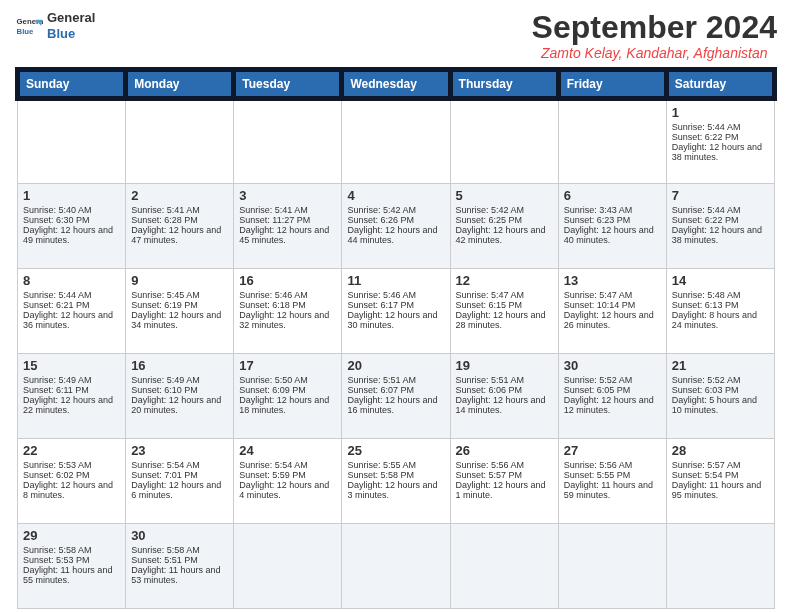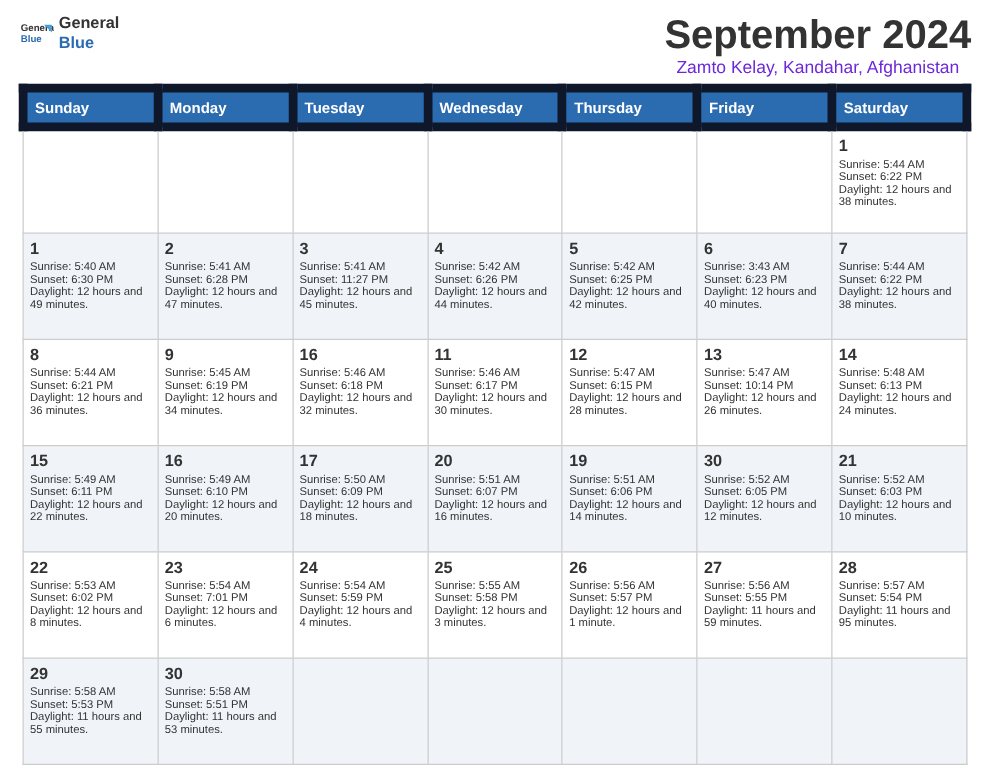--- a/index.html
+++ b/index.html
@@ -36,35 +36,36 @@
       text-align: center;
     }
     .month-title {
       font-size: 32px;
       font-weight: bold;
       color: #333;
       line-height: 1.1;
     }
     .location-title {
       font-size: 14px;
-      color: #6d28d9;
+      color: #ef4444;
+      font-style: italic;
     }
     table {
       width: 100%;
       border-collapse: collapse;
       table-layout: fixed;
     }
     thead th {
       background-color: #2b6cb0;
       color: white;
       text-align: left;
       padding: 5px 6px;
       font-size: 12px;
       font-weight: bold;
-      border: 7px solid #0f172a;
+      border: 5px solid #0f172a;
     }
     tbody td {
       border: 1px solid #ccc;
       vertical-align: top;
       padding: 4px 5px;
       font-size: 9px;
       color: #333;
       height: 85px;
     }
     .day-number {
@@ -137,30 +138,30 @@
         <td><span class="day-number">6</span><span>Sunrise: 3:43 AM</span><br><span>Sunset: 6:23 PM</span><br><span>Daylight: 12 hours and 40 minutes.</span></td>
         <td><span class="day-number">7</span><span>Sunrise: 5:44 AM</span><br><span>Sunset: 6:22 PM</span><br><span>Daylight: 12 hours and 38 minutes.</span></td>
       </tr>
       <tr>
         <td><span class="day-number">8</span><span>Sunrise: 5:44 AM</span><br><span>Sunset: 6:21 PM</span><br><span>Daylight: 12 hours and 36 minutes.</span></td>
         <td><span class="day-number">9</span><span>Sunrise: 5:45 AM</span><br><span>Sunset: 6:19 PM</span><br><span>Daylight: 12 hours and 34 minutes.</span></td>
         <td><span class="day-number">16</span><span>Sunrise: 5:46 AM</span><br><span>Sunset: 6:18 PM</span><br><span>Daylight: 12 hours and 32 minutes.</span></td>
         <td><span class="day-number">11</span><span>Sunrise: 5:46 AM</span><br><span>Sunset: 6:17 PM</span><br><span>Daylight: 12 hours and 30 minutes.</span></td>
         <td><span class="day-number">12</span><span>Sunrise: 5:47 AM</span><br><span>Sunset: 6:15 PM</span><br><span>Daylight: 12 hours and 28 minutes.</span></td>
         <td><span class="day-number">13</span><span>Sunrise: 5:47 AM</span><br><span>Sunset: 10:14 PM</span><br><span>Daylight: 12 hours and 26 minutes.</span></td>
-        <td><span class="day-number">14</span><span>Sunrise: 5:48 AM</span><br><span>Sunset: 6:13 PM</span><br><span>Daylight: 12 hours and 24 minutes.</span></td>
+        <td><span class="day-number">14</span><span>Sunrise: 5:48 AM</span><br><span>Sunset: 6:13 PM</span><br><span>Daylight: 8 hours and 24 minutes.</span></td>
       </tr>
       <tr>
         <td><span class="day-number">15</span><span>Sunrise: 5:49 AM</span><br><span>Sunset: 6:11 PM</span><br><span>Daylight: 12 hours and 22 minutes.</span></td>
         <td><span class="day-number">16</span><span>Sunrise: 5:49 AM</span><br><span>Sunset: 6:10 PM</span><br><span>Daylight: 12 hours and 20 minutes.</span></td>
         <td><span class="day-number">17</span><span>Sunrise: 5:50 AM</span><br><span>Sunset: 6:09 PM</span><br><span>Daylight: 12 hours and 18 minutes.</span></td>
         <td><span class="day-number">20</span><span>Sunrise: 5:51 AM</span><br><span>Sunset: 6:07 PM</span><br><span>Daylight: 12 hours and 16 minutes.</span></td>
         <td><span class="day-number">19</span><span>Sunrise: 5:51 AM</span><br><span>Sunset: 6:06 PM</span><br><span>Daylight: 12 hours and 14 minutes.</span></td>
         <td><span class="day-number">30</span><span>Sunrise: 5:52 AM</span><br><span>Sunset: 6:05 PM</span><br><span>Daylight: 12 hours and 12 minutes.</span></td>
-        <td><span class="day-number">21</span><span>Sunrise: 5:52 AM</span><br><span>Sunset: 6:03 PM</span><br><span>Daylight: 12 hours and 10 minutes.</span></td>
+        <td><span class="day-number">21</span><span>Sunrise: 5:52 AM</span><br><span>Sunset: 6:03 PM</span><br><span>Daylight: 5 hours and 10 minutes.</span></td>
       </tr>
       <tr>
         <td><span class="day-number">22</span><span>Sunrise: 5:53 AM</span><br><span>Sunset: 6:02 PM</span><br><span>Daylight: 12 hours and 8 minutes.</span></td>
         <td><span class="day-number">23</span><span>Sunrise: 5:54 AM</span><br><span>Sunset: 7:01 PM</span><br><span>Daylight: 12 hours and 6 minutes.</span></td>
         <td><span class="day-number">24</span><span>Sunrise: 5:54 AM</span><br><span>Sunset: 5:59 PM</span><br><span>Daylight: 12 hours and 4 minutes.</span></td>
         <td><span class="day-number">25</span><span>Sunrise: 5:55 AM</span><br><span>Sunset: 5:58 PM</span><br><span>Daylight: 12 hours and 3 minutes.</span></td>
         <td><span class="day-number">26</span><span>Sunrise: 5:56 AM</span><br><span>Sunset: 5:57 PM</span><br><span>Daylight: 12 hours and 1 minute.</span></td>
         <td><span class="day-number">27</span><span>Sunrise: 5:56 AM</span><br><span>Sunset: 5:55 PM</span><br><span>Daylight: 11 hours and 59 minutes.</span></td>
         <td><span class="day-number">28</span><span>Sunrise: 5:57 AM</span><br><span>Sunset: 5:54 PM</span><br><span>Daylight: 11 hours and 95 minutes.</span></td>
       </tr>

